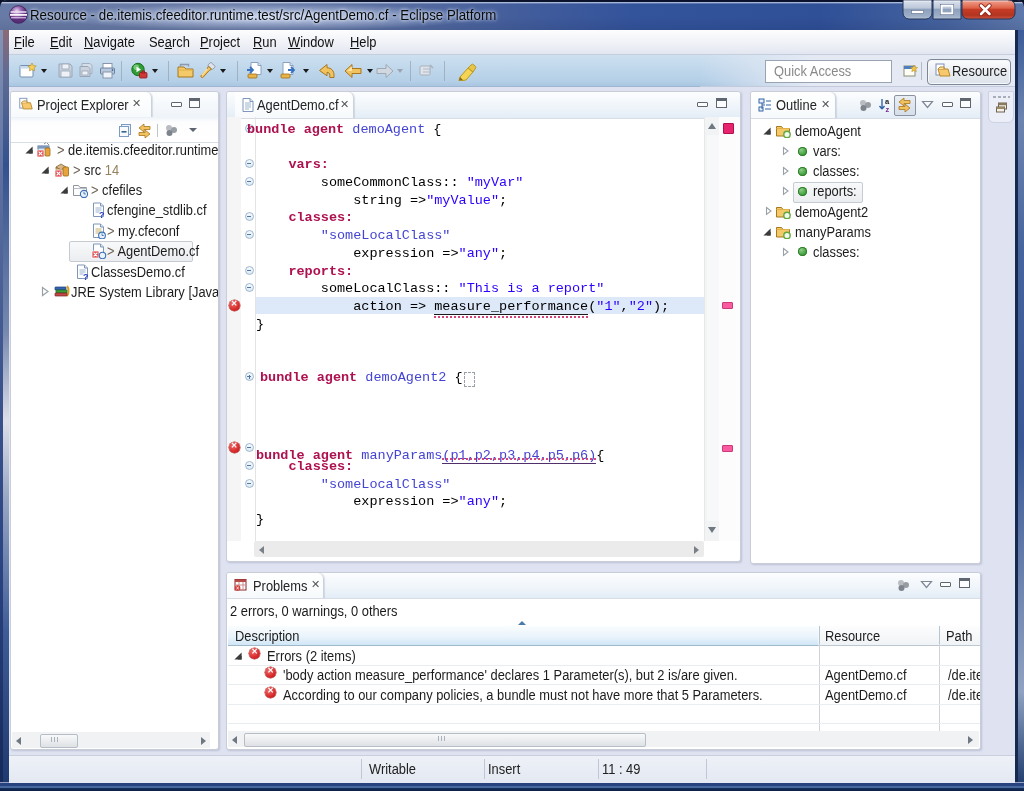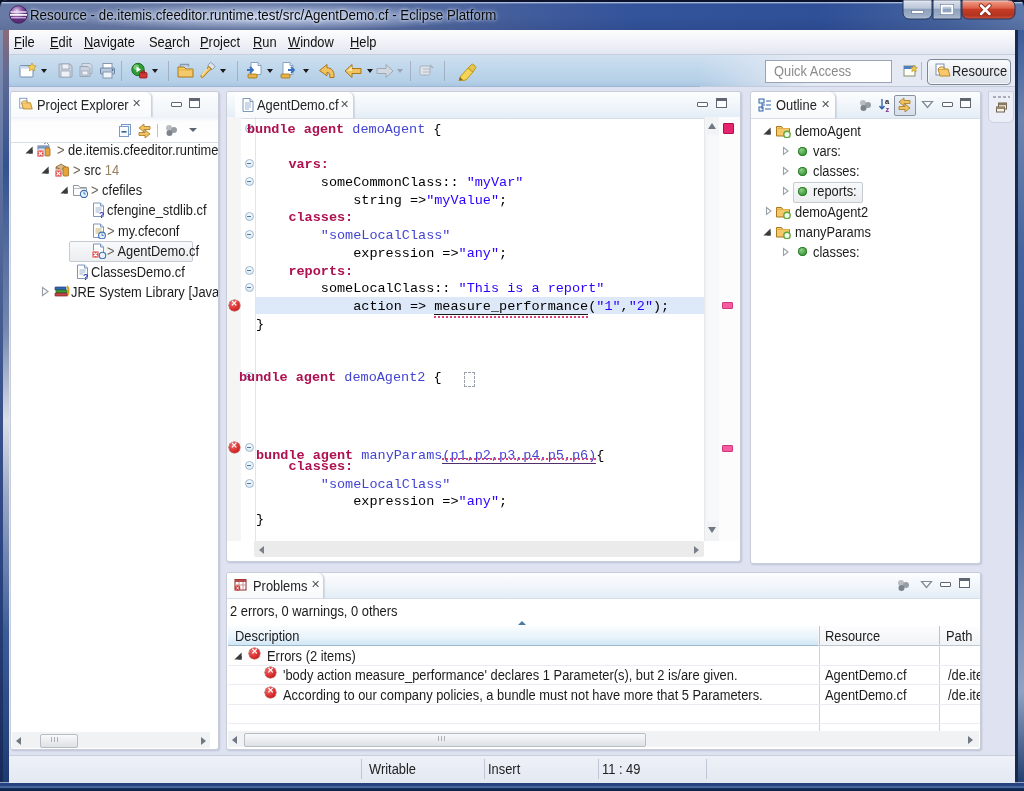--- a/index.html
+++ b/index.html
@@ -373,21 +373,21 @@
   <div class="code" style="left:29px;top:82.85px">        someCommonClass:: <span class="st">"myVar"</span></div>
   <div class="code" style="left:29px;top:100.6px">            string =&gt;<span class="st">"myValue"</span>;</div>
   <div class="code" style="left:29px;top:118.35px">    <span class="kw">classes:</span></div>
   <div class="code" style="left:29px;top:136.1px">        <span class="id">"someLocalClass"</span></div>
   <div class="code" style="left:29px;top:153.85px">            expression =&gt;<span class="st">"any"</span>;</div>
   <div class="code" style="left:29px;top:171.6px">    <span class="kw">reports:</span></div>
   <div class="code" style="left:29px;top:189.35px">        someLocalClass:: <span class="st">"This is a report"</span></div>
   <div class="code" style="left:29px;top:207.1px">            action =&gt; <span style="border-bottom:1px solid #1a1a1a">measure_performance</span>(<span class="st">"1"</span>,<span class="st">"2"</span>);</div>
   <div class="abs" style="left:207px;top:224px;width:155px;height:2px;background:repeating-linear-gradient(90deg,#d6437d 0 2px,rgba(0,0,0,0) 2px 4px)"></div>
   <div class="code" style="left:29px;top:224.85px">}</div>
-  <div class="code" style="left:12px;top:278.1px"><span class="kw">bundle agent</span> <span class="id">demoAgent2</span> { </div>
+  <div class="code" style="left:33px;top:278.1px"><span class="kw">bundle agent</span> <span class="id">demoAgent2</span> { </div>
   <div class="abs" style="left:237px;top:279.5px;width:9px;height:13px;border:1px dashed #9aa0a8;background:#fdfdfd"></div>
   <div class="code" style="left:29px;top:356px"><span class="kw">bundle agent</span> <span class="id">manyParams<span style="border-bottom:1px solid #50306a">(p1,p2,p3,p4,p5,p6)</span></span>{</div>
   <div class="abs" style="left:215px;top:366px;width:155px;height:2px;background:repeating-linear-gradient(90deg,#d6437d 0 2px,rgba(0,0,0,0) 2px 4px)"></div>
   <div class="code" style="left:29px;top:366.85px">    <span class="kw">classes:</span></div>
   <div class="code" style="left:29px;top:384.6px">        <span class="id">"someLocalClass"</span></div>
   <div class="code" style="left:29px;top:402.35px">            expression =&gt;<span class="st">"any"</span>;</div>
   <div class="code" style="left:29px;top:420.1px">}</div>
   <div class="scroll" style="left:477px;top:25px;width:15px;height:424px;border-left:1px solid #e8e8e8;box-sizing:border-box">
    <div class="sb-arr" style="left:3px;top:6px;border-left:4.5px solid transparent;border-right:4.5px solid transparent;border-bottom:6px solid #6f7780"></div>
    <div class="abs" style="left:1.5px;top:18px;width:12px;height:386px;background:#f7f8f9;border-radius:1px"></div>

